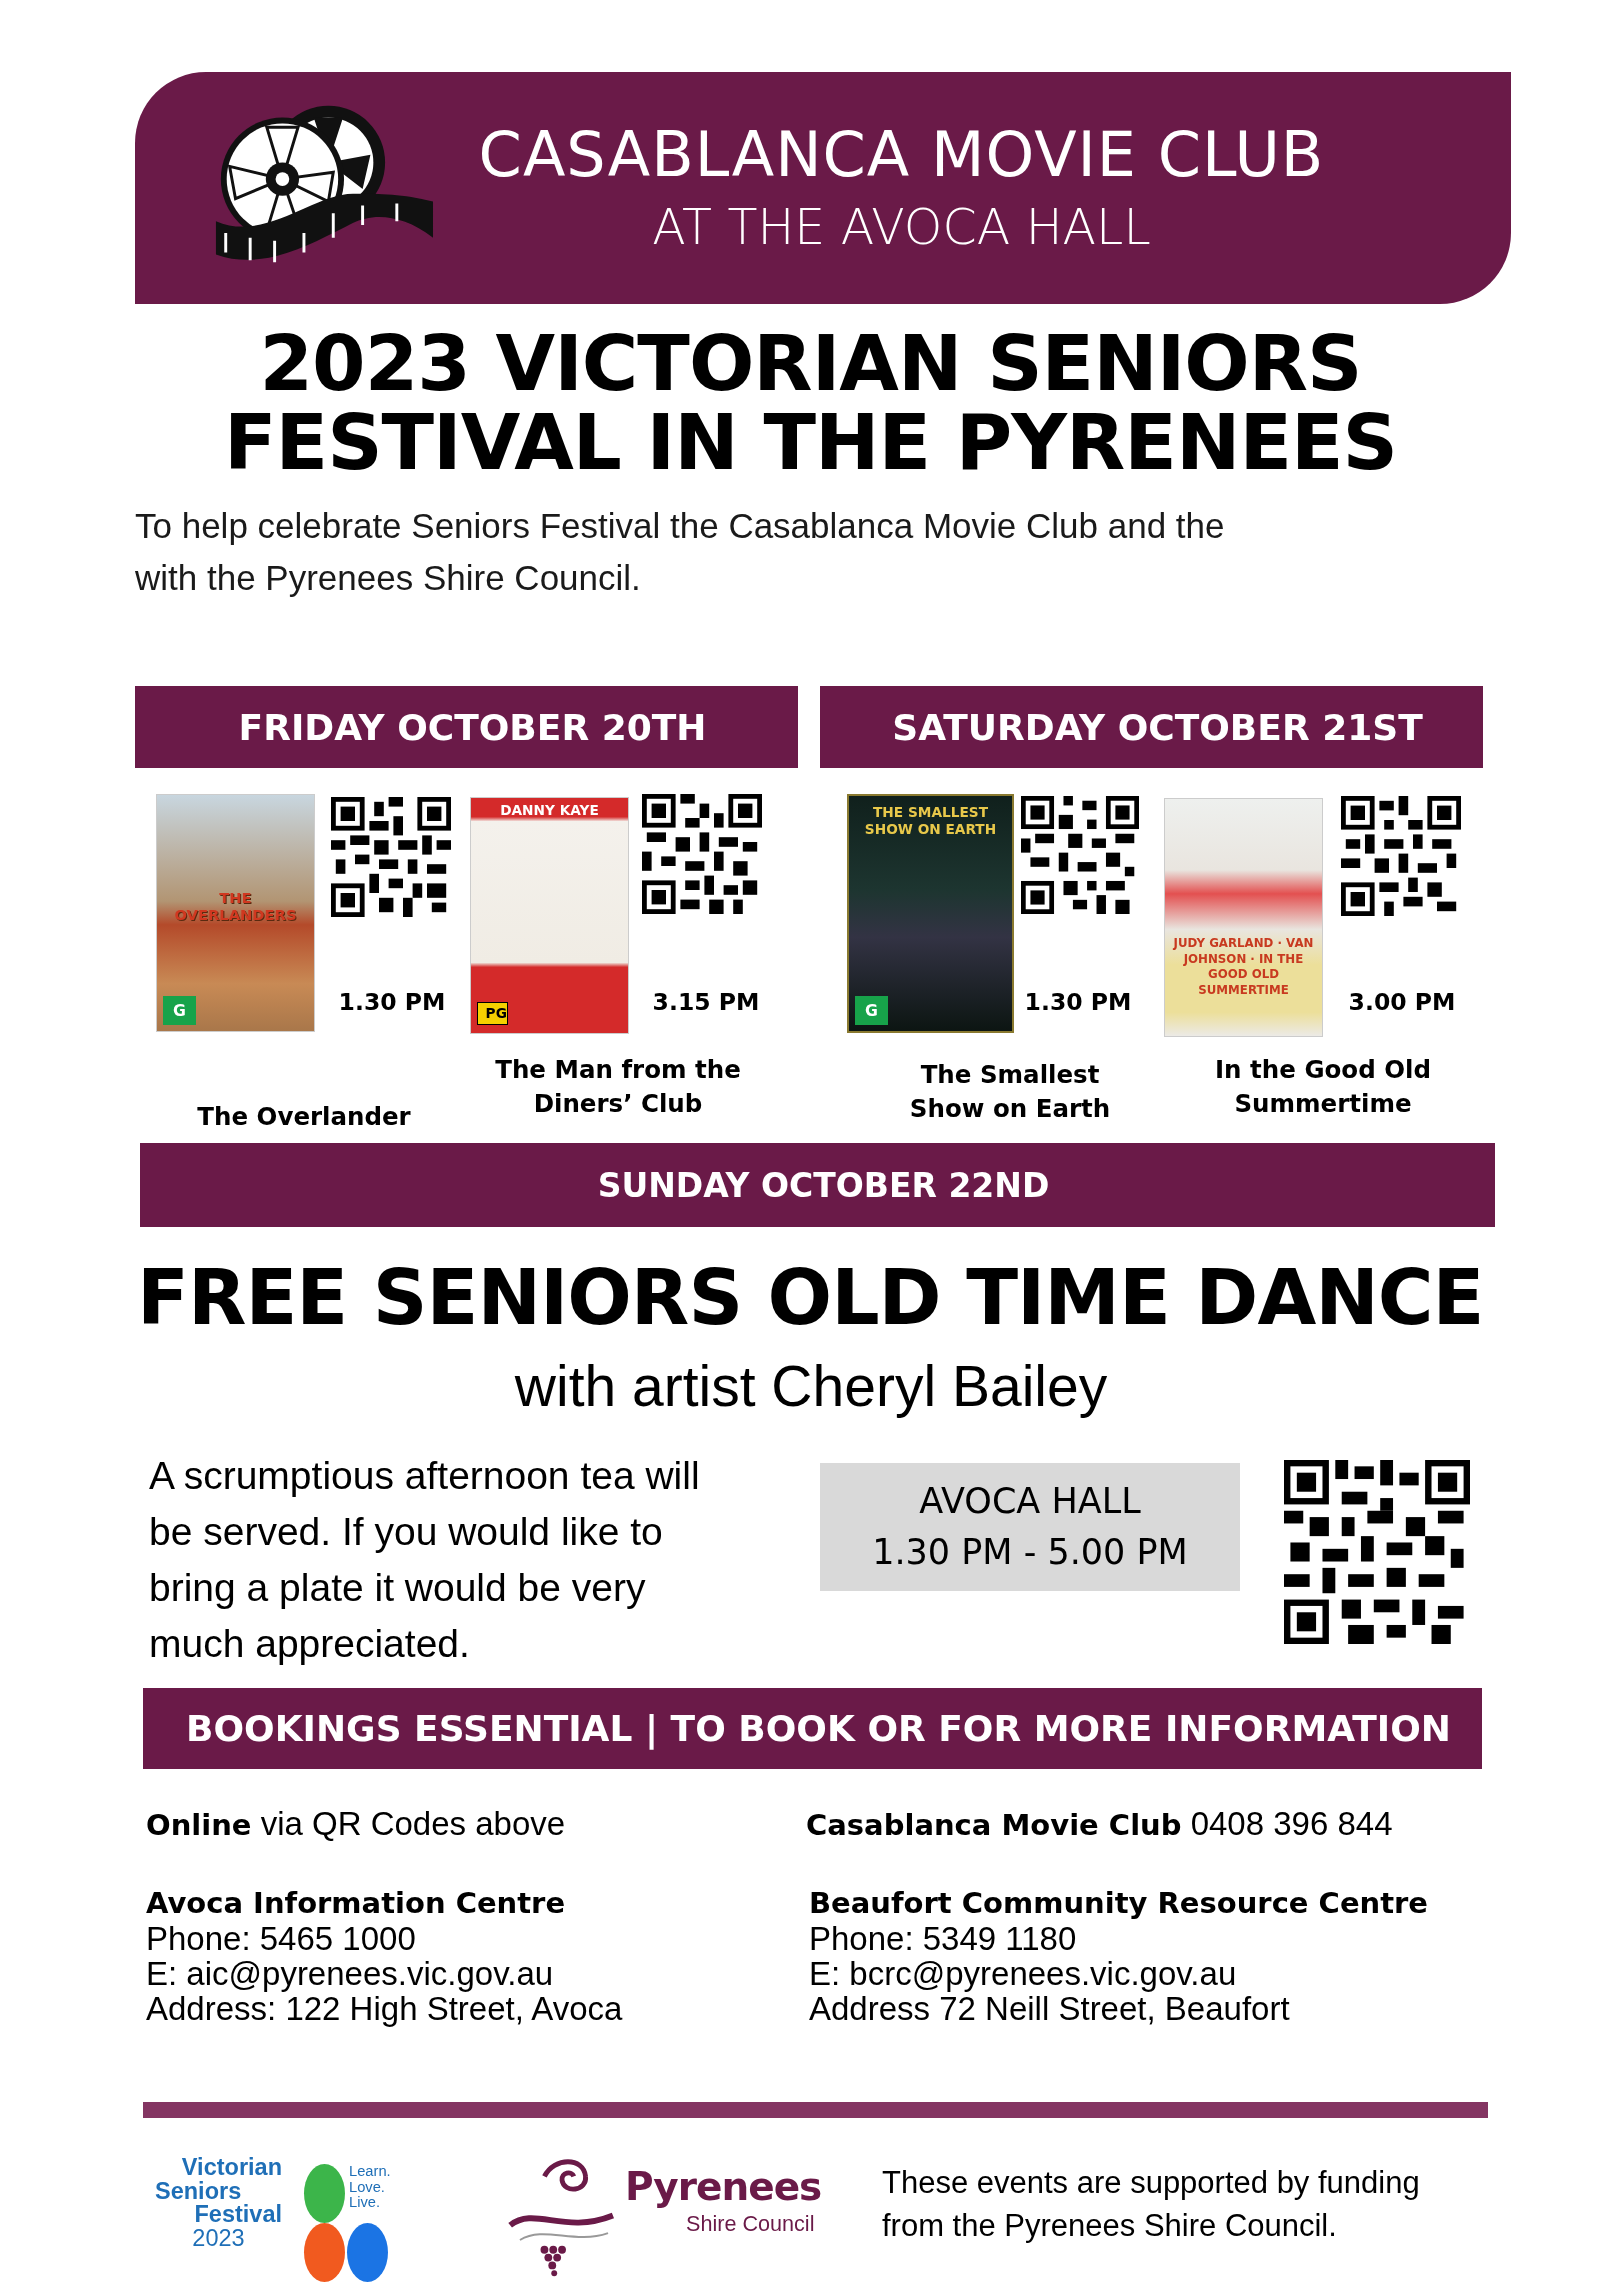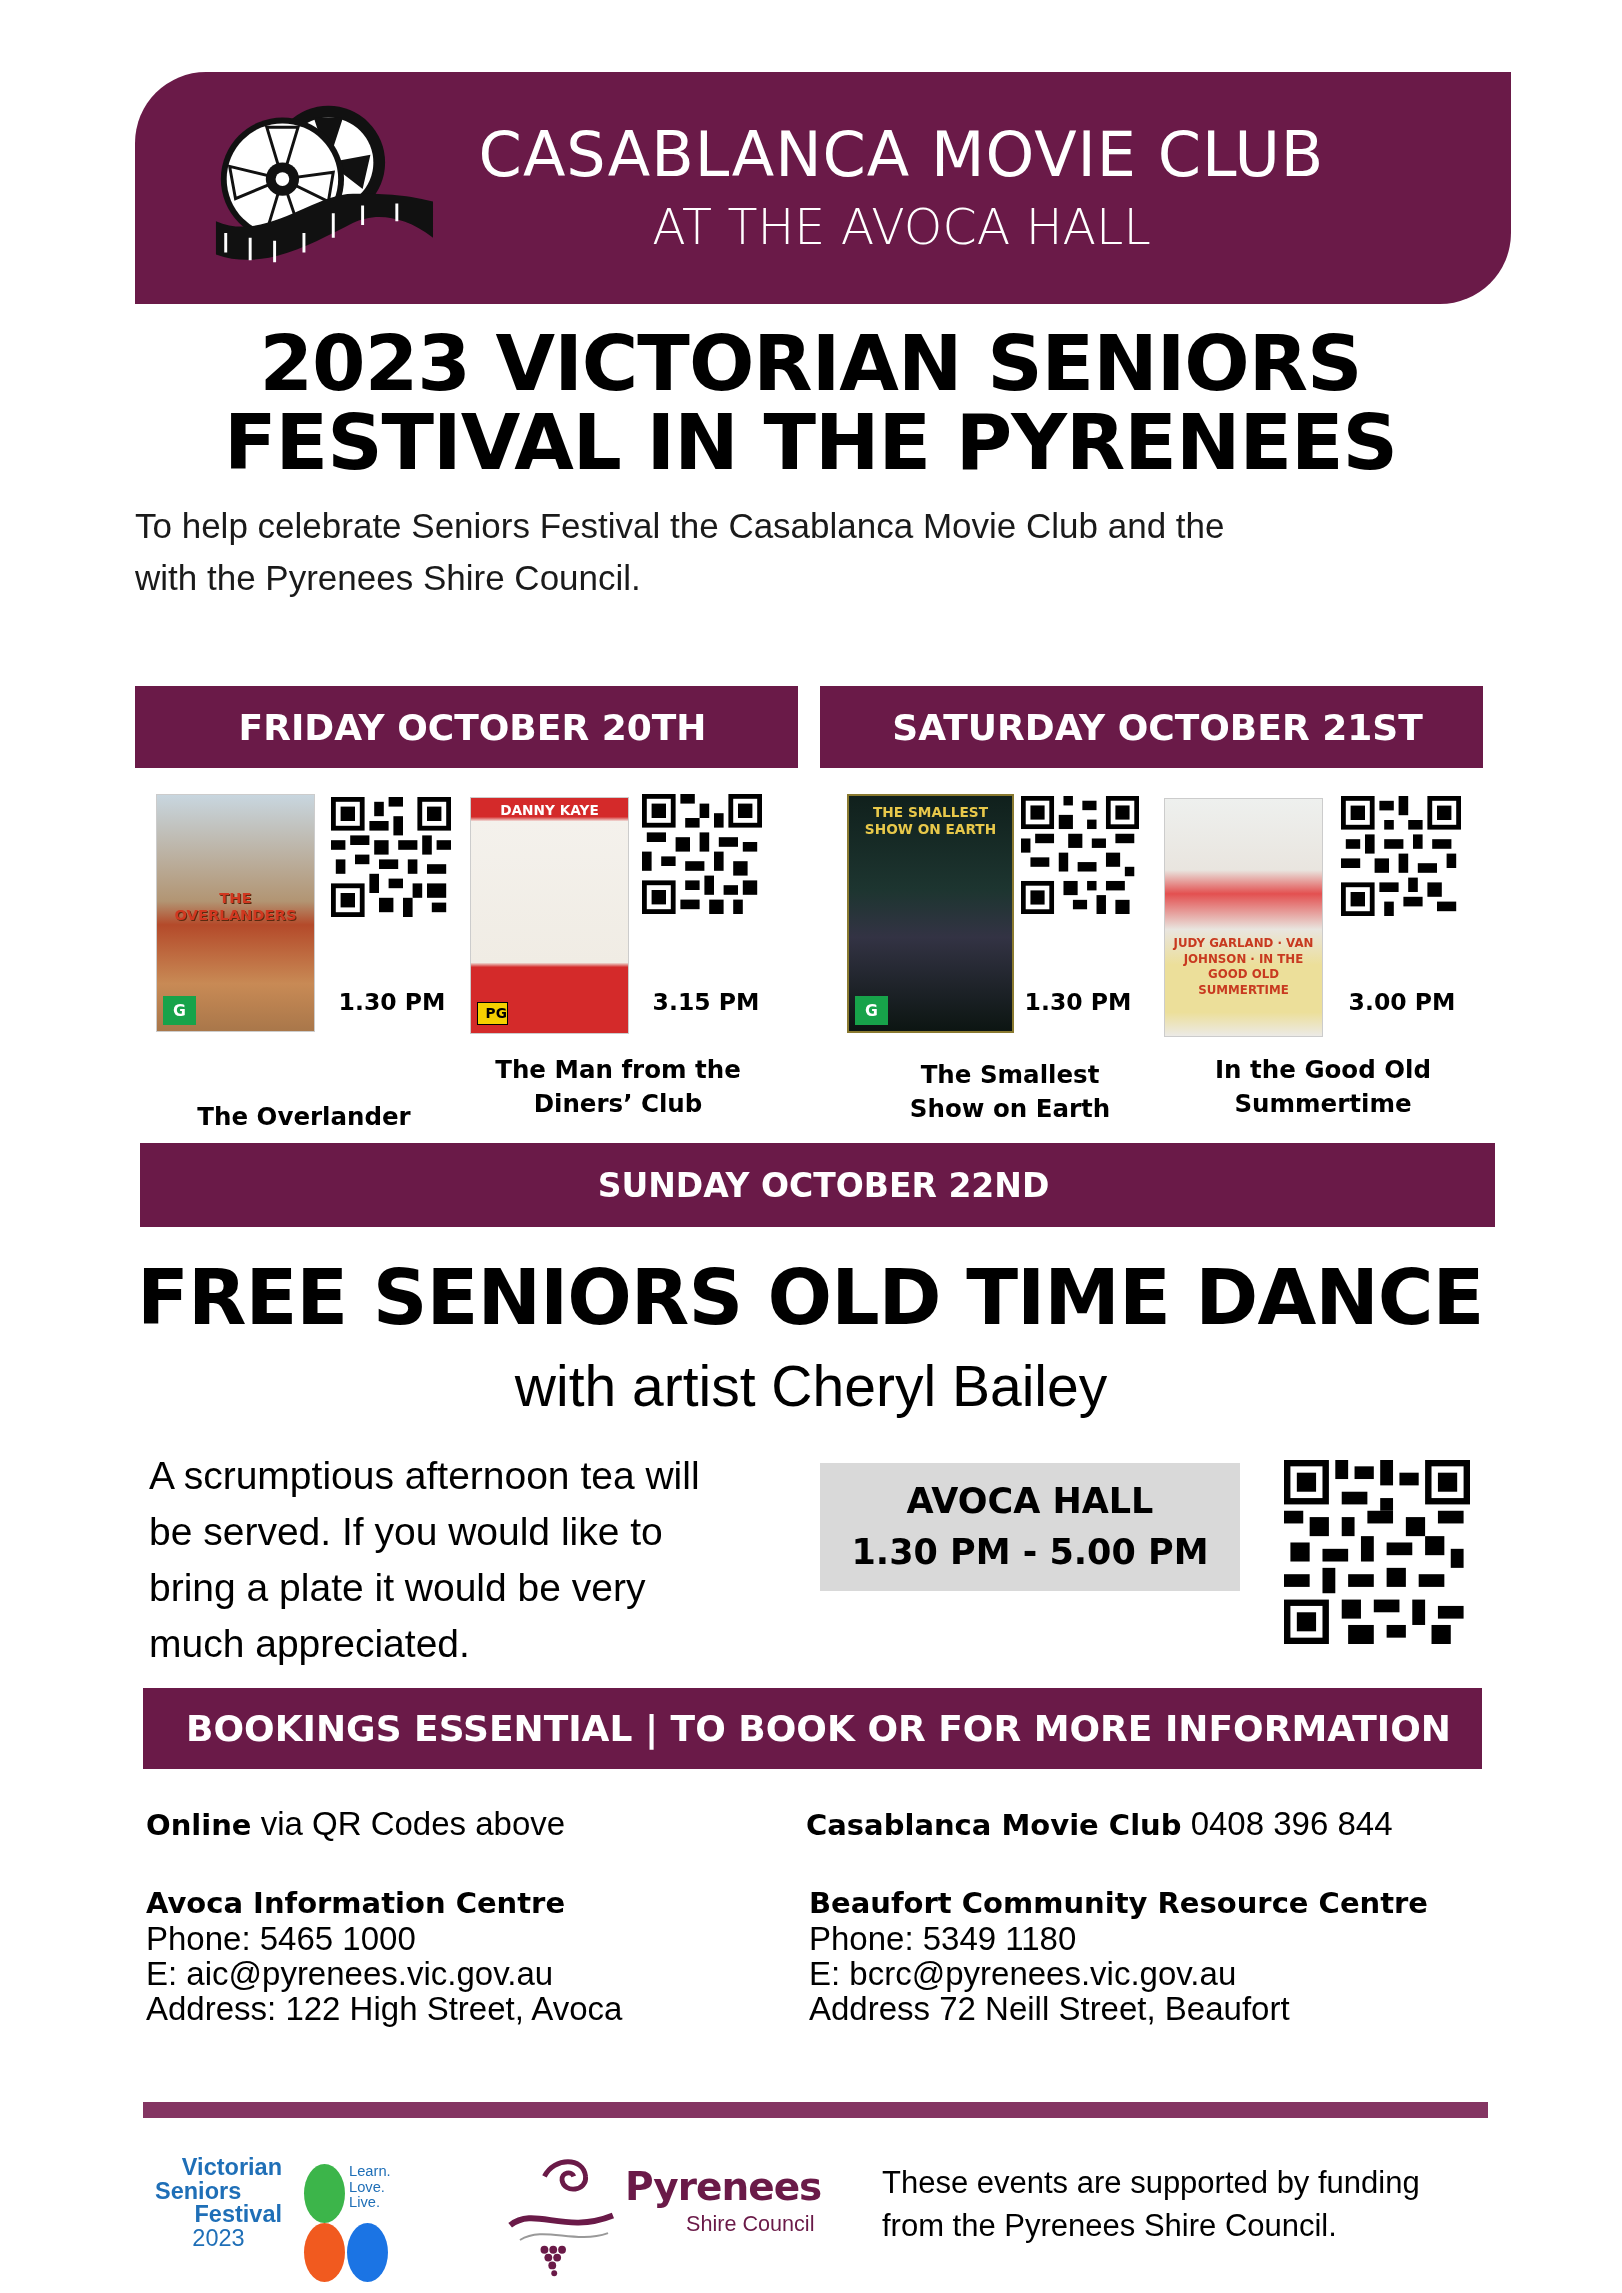--- a/index.html
+++ b/index.html
@@ -13,21 +13,21 @@
   .headline{left:78px;width:1465px;text-align:center;font-family:"DejaVu Sans",sans-serif;font-weight:bold;font-size:77px;line-height:78px;letter-spacing:-1px;}
   .intro{left:135px;top:500px;width:1333px;font-family:"Liberation Sans",sans-serif;font-size:35px;line-height:52px;color:#1a1a1a;}
   .dayhdr{color:#fff;font-family:"DejaVu Sans",sans-serif;font-weight:bold;text-align:center;display:flex;align-items:center;justify-content:center;}
   .poster{border:1px solid #ccc;overflow:hidden;display:flex;flex-direction:column;justify-content:space-between;align-items:center;box-sizing:border-box;font-family:"DejaVu Sans",sans-serif;font-weight:bold;text-align:center;}
   .qr{background:#fff;box-sizing:border-box;}
   .time{font-family:"DejaVu Sans",sans-serif;font-weight:bold;font-size:23.5px;text-align:center;}
   .mtitle{font-family:"DejaVu Sans",sans-serif;font-weight:bold;font-size:24.5px;line-height:34px;text-align:center;}
   .dance{left:137px;top:1253px;width:1348px;text-align:left;font-family:"DejaVu Sans",sans-serif;font-weight:bold;font-size:76px;letter-spacing:-1px;}
   .artist{left:137px;top:1353px;width:1348px;text-align:center;font-family:"Liberation Sans",sans-serif;font-size:57px;}
   .tea{left:149px;top:1448px;width:637px;font-family:"Liberation Sans",sans-serif;font-size:39px;line-height:56px;}
-  .venue{left:820px;top:1463px;width:420px;height:128px;background:#d9d9d9;display:flex;flex-direction:column;align-items:center;justify-content:center;font-family:"DejaVu Sans",sans-serif;font-weight:bold;font-size:35px;line-height:51px;}
+  .venue{left:820px;top:1463px;width:420px;height:128px;background:#d9d9d9;display:flex;flex-direction:column;align-items:center;justify-content:center;font-family:"DejaVu Sans",sans-serif;font-weight:normal;font-size:35px;line-height:51px;}
   .contact{font-family:"Liberation Sans",sans-serif;font-size:33px;line-height:35px;}
   .contact b{font-family:"DejaVu Sans",sans-serif;font-weight:bold;font-size:29px;}
   .divider{left:143px;top:2102px;width:1345px;height:15.7px;background:#843562;}
   .support{left:882px;top:2161px;width:588px;font-family:"Liberation Sans",sans-serif;font-size:31px;line-height:43px;}
 </style>
 </head>
 <body>
 
 <div class="abs plum banner"></div>
 <svg class="abs reel" viewBox="0 0 240 180">

